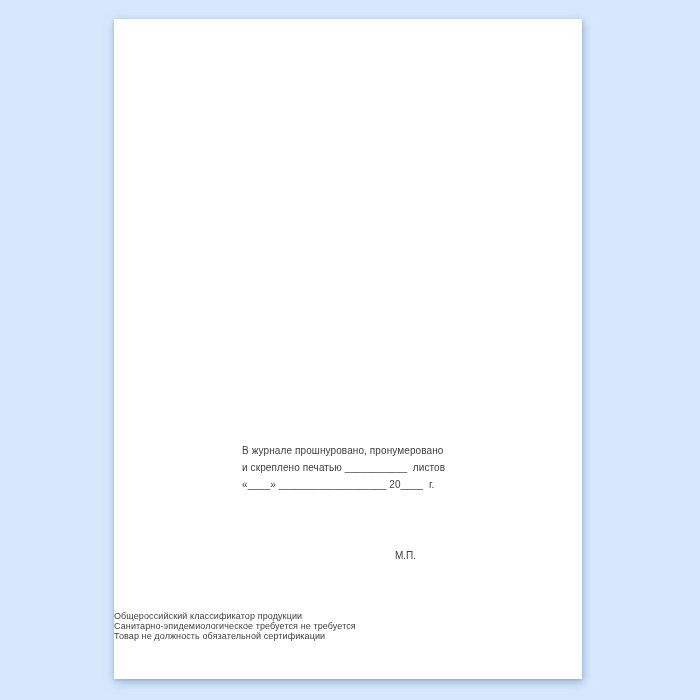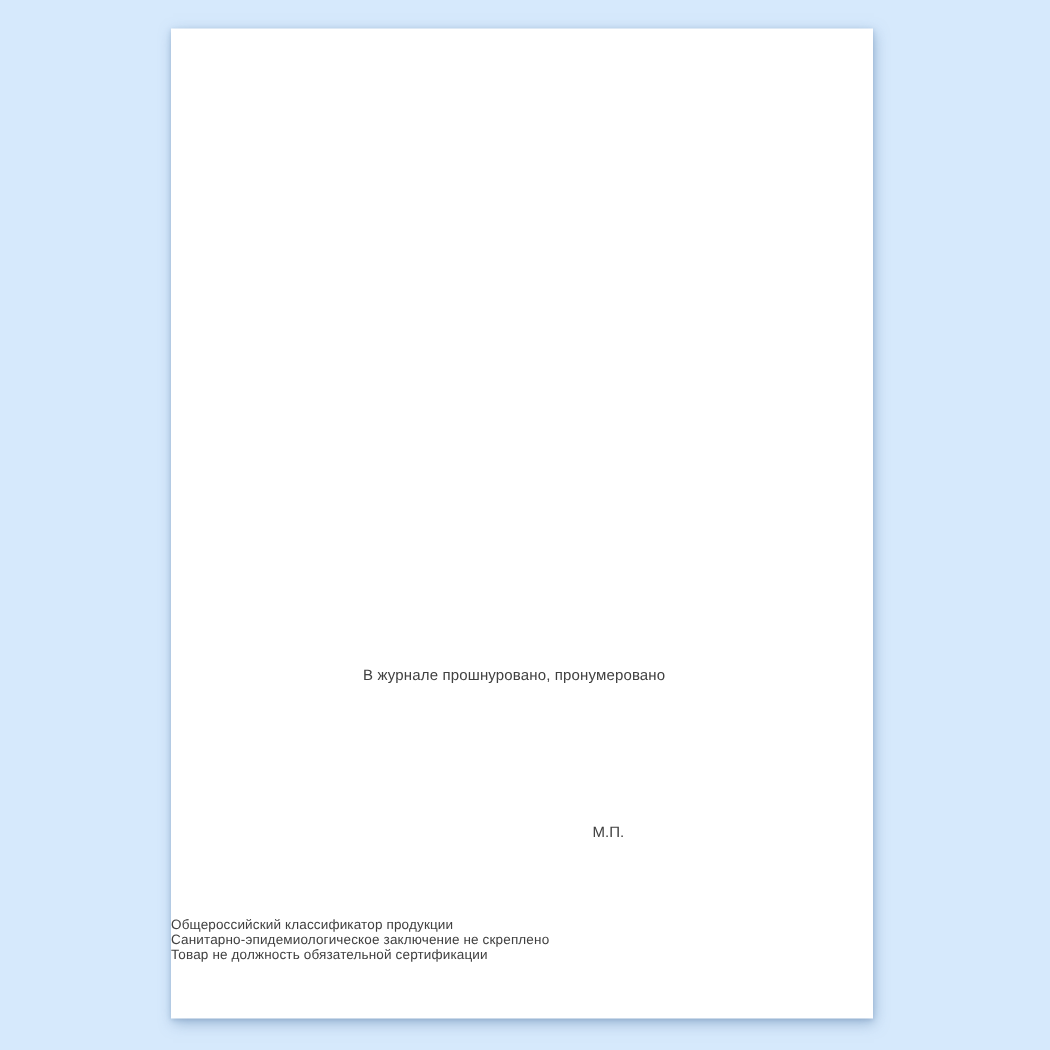--- a/index.html
+++ b/index.html
@@ -63,24 +63,26 @@
   }
 </style>
 </head>
 <body>
 
 <div class="desktop">
   <div class="page">
 
     <div class="form-block">
       <div class="form-line">В журнале прошнуровано, пронумеровано</div>
+      <div class="form-line">и скреплено печатью ___________  листов</div>
+      <div class="form-line">«____» ___________________ 20____  г.</div>
     </div>
 
     <div class="stamp-label">М.П.</div>
 
     <div class="footer-block">
       <div>Общероссийский классификатор продукции</div>
-      <div>Санитарно-эпидемиологическое заключение не скреплено</div>
+      <div>Санитарно-эпидемиологическое требуется не требуется</div>
       <div>Товар не должность обязательной сертификации</div>
     </div>
 
   </div>
 </div>
 
 </body></html>

